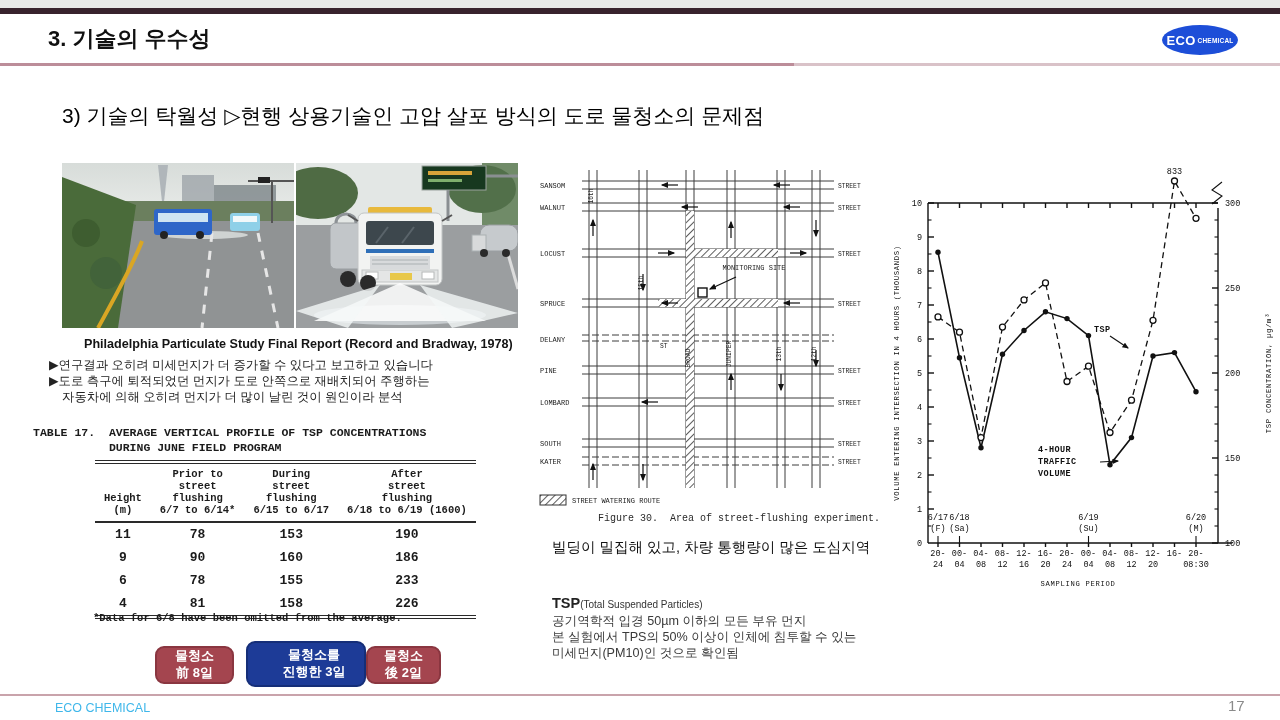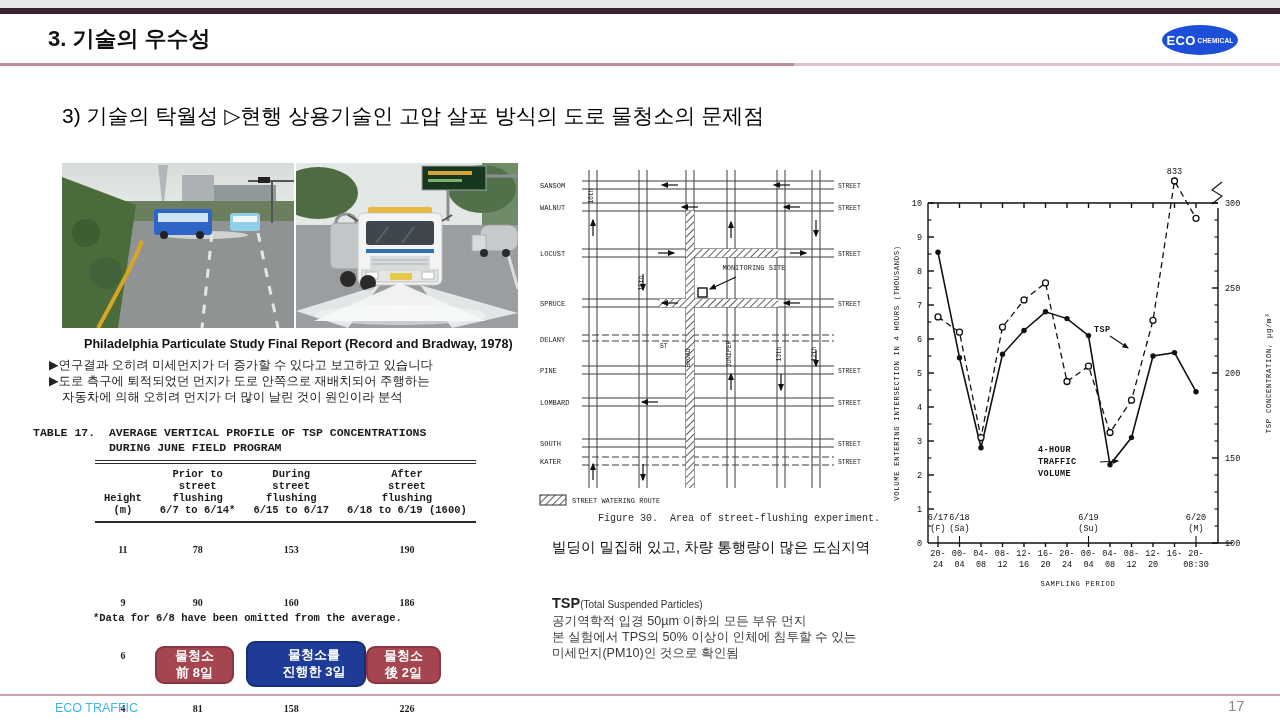--- a/index.html
+++ b/index.html
@@ -25,21 +25,21 @@
   .bullets{position:absolute;left:49px;top:349px;font-size:12.4px;color:#222;line-height:16px;font-weight:500;}
   .bullets .cont{padding-left:13px;}
 
   .t17title{position:absolute;left:33px;top:417px;font-family:"Liberation Mono","DejaVu Sans Mono",monospace;
       font-size:11.5px;font-weight:700;color:#1b1b1b;white-space:pre;line-height:15px;}
   #t17{position:absolute;left:95px;top:452px;border-collapse:collapse;
       border-top:4px double #2a2a2a;border-bottom:4px double #2a2a2a;
       font-family:"Liberation Mono","DejaVu Sans Mono",monospace;color:#1b1b1b;}
   #t17 th{font-size:10.5px;font-weight:700;white-space:pre-line;text-align:center;vertical-align:bottom;
       padding:4px 9px 5px;border-bottom:2px solid #2a2a2a;line-height:12px;}
-  #t17 td{font-size:10px;font-weight:700;text-align:center;padding:21px 9px;font-family:Liberation Serif, serif;}
+  #t17 td{font-size:13px;font-weight:700;text-align:center;padding:4px 9px;}
   .t17foot{position:absolute;left:93px;top:604px;font-family:"Liberation Mono","DejaVu Sans Mono",monospace;
       font-size:10.5px;font-weight:700;color:#1b1b1b;}
 
   .pill{position:absolute;border-radius:9px;color:#fff;font-size:13px;font-weight:700;line-height:1.3;
       display:flex;align-items:center;justify-content:center;text-align:center;white-space:pre-line;
       border:2px solid transparent;}
   #pill0{left:155px;top:638px;width:75px;height:34px;}
   #pill1{left:246px;top:633px;width:100px;height:42px;padding-left:16px;}
   #pill2{left:366px;top:638px;width:71px;height:34px;}
 
@@ -548,15 +548,15 @@
       <text x="150" y="304" class="lbl">4-HOUR</text>
       <text x="150" y="316" class="lbl">TRAFFIC</text>
       <text x="150" y="328" class="lbl">VOLUME</text>
       <line x1="212" y1="314" x2="230" y2="313" class="axthin" marker-end="url(#arrC)"></line>
       <text x="11" y="225" class="axt" text-anchor="middle" transform="rotate(-90 11 225)">VOLUME ENTERING INTERSECTION IN 4 HOURS (THOUSANDS)</text>
       <text x="383" y="225" class="axt" text-anchor="middle" transform="rotate(-90 383 225)">TSP CONCENTRATION, µg/m³</text>
       <text x="190" y="438" class="axt" text-anchor="middle" letter-spacing="2">SAMPLING PERIOD</text>
     </svg>
 
   <div class="footline" id="footline" style="background: rgb(201, 163, 171);"></div>
-  <div class="foot-brand" id="brandEl" style="color: rgb(63, 183, 234);">ECO TRAFFIC</div>
+  <div class="foot-brand" id="brandEl" style="color: rgb(63, 183, 234);">ECO CHEMICAL</div>
   <div class="foot-page">17</div>
 </div>
 
 </body></html>

